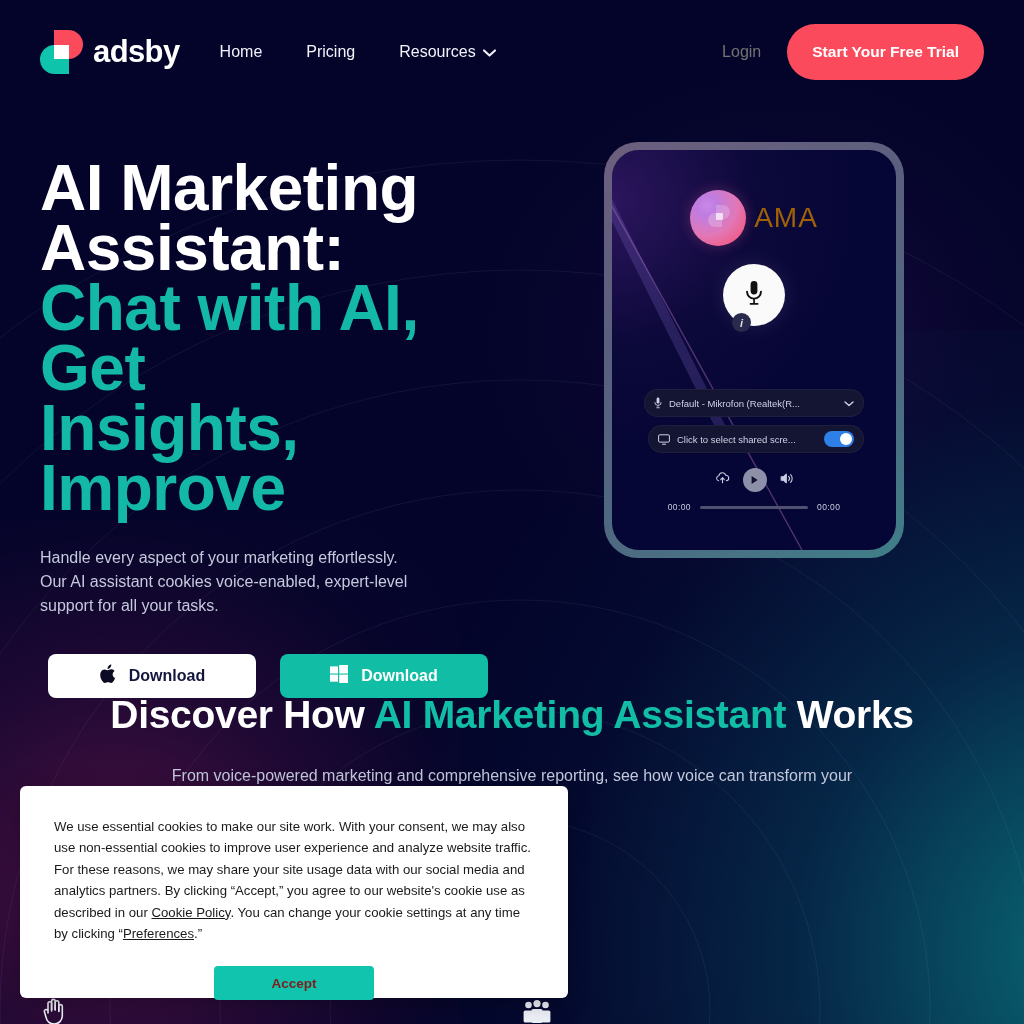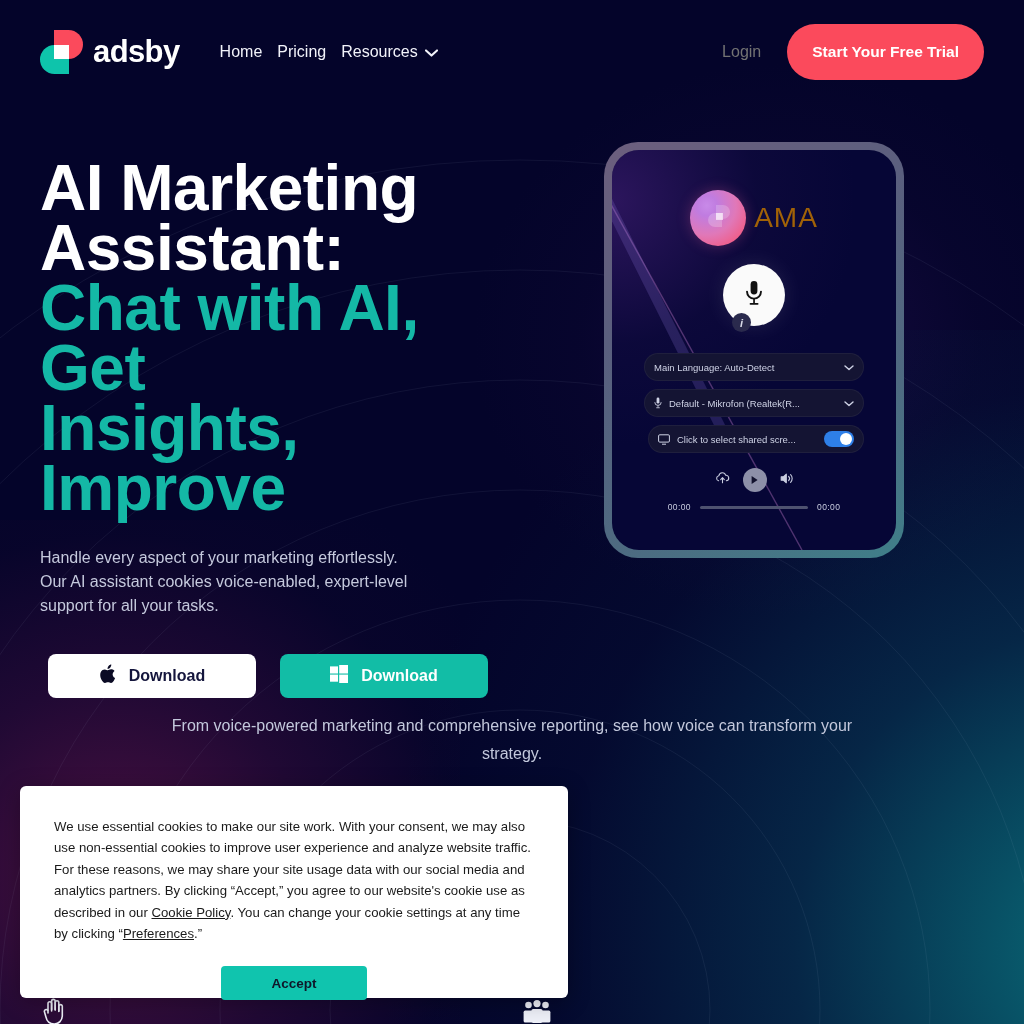--- a/index.html
+++ b/index.html
@@ -85,21 +85,21 @@
   }
   .logo-white {
     position: absolute; left: 14px; top: 15px;
     width: 15px; height: 14px;
     background: #ffffff;
   }
   .logo-text {
     color: #fff; font-size: 31px; font-weight: 700;
     letter-spacing: -0.6px;
   }
-  .nav-links { display: flex; align-items: center; gap: 15px; }
+  .nav-links { display: flex; align-items: center; gap: 44px; }
   .nav-link {
     color: #f2f3fa; font-size: 16px; font-weight: 500;
     text-decoration: none; cursor: pointer; white-space: nowrap;
     display: flex; align-items: center; gap: 7px;
   }
   .chev { display: inline-block; }
   .nav-right { margin-left: auto; display: flex; align-items: center; gap: 26px; }
   .login-link { color: #737373; font-size: 16px; font-weight: 500; cursor: pointer; }
   .cta-btn {
     background: #fb4a5c; color: #fff;
@@ -282,22 +282,22 @@
     z-index: 60;
   }
   .cookie p {
     font-size: 13.2px; line-height: 21.4px;
     color: #1a1a1a;
     font-family: "Liberation Sans", sans-serif;
   }
   .cookie a { color: #1a1a1a; text-decoration: underline; cursor: pointer; margin-top: 12px; }
   .accept-btn {
     display: block; margin: 22px auto 0 auto;
-    width: 146px; height: 34px;
-    background: #10c4ae; color: #0f172a;
+    width: 160px; height: 34px;
+    background: #10c4ae; color: #7f1d1d;
     border: none; border-radius: 4px;
     font-size: 13.5px; font-weight: 700;
     cursor: pointer;
     font-family: "Liberation Sans", sans-serif;
   }
 </style>
 </head>
 <body>
 
 <div id="page">
@@ -409,28 +409,20 @@
           <svg width="20" height="28" viewBox="0 0 20 28" fill="#111">
             <rect x="6.6" y="2" width="6.8" height="13.4" rx="3.4"></rect>
             <path d="M3 12.6 a7 7 0 0 0 14 0" fill="none" stroke="#111" stroke-width="1.9" stroke-linecap="round"></path>
             <rect x="9.2" y="19.4" width="1.7" height="4.6"></rect>
             <rect x="5.6" y="24.1" width="8.9" height="1.7" rx=".8"></rect>
           </svg>
         </span>
       </div>
       <div class="info-badge">i</div>
 
-      <div class="ctrl c1">
-        <span class="ctrl-label">Main Language: Auto-Detect</span>
-        <span class="caret">
-          <svg width="10" height="6" viewBox="0 0 10 6">
-              <path d="M1 1 L5 4.6 L9 1" fill="none" stroke="#cfd3e6" stroke-width="1.4" stroke-linecap="round" stroke-linejoin="round"></path>
-            </svg>
-        </span>
-      </div>
 
       <div class="ctrl c2">
         <span class="ctrl-icon">
           <svg width="8" height="12" viewBox="0 0 8 12" fill="#cfd3e6">
             <rect x="2.6" y="0.6" width="2.8" height="6" rx="1.4"></rect>
             <path d="M.8 5.2 a3.2 3.2 0 0 0 6.4 0" fill="none" stroke="#cfd3e6" stroke-width=".9"></path>
             <rect x="3.6" y="8.4" width=".8" height="2.2"></rect>
             <rect x="2.2" y="10.4" width="3.6" height=".8"></rect>
           </svg>
         </span>
@@ -478,20 +470,21 @@
         <div class="seek-row">
           <span>00:00</span>
           <span class="seek-bar"></span>
           <span>00:00</span>
         </div>
       </div>
     </div>
   </div>
 
   <div class="discover">
+    <h2><span>Discover How </span><span class="accent">AI Marketing Assistant</span><span> Works</span></h2>
     <p>From voice-powered marketing and comprehensive reporting, see how voice can transform your strategy.</p>
   </div>
 
   <span class="bottom-icon icon-hand">
     <svg width="28" height="30" viewBox="0 0 28 30" fill="none" stroke="#eef0f8" stroke-width="1.6" stroke-linecap="round" stroke-linejoin="round">
       <path d="M8 18 V8.5 a1.8 1.8 0 0 1 3.6 0 V16"></path>
       <path d="M11.6 14.5 V6.2 a1.8 1.8 0 0 1 3.6 0 V15"></path>
       <path d="M15.2 14.8 V7.6 a1.8 1.8 0 0 1 3.6 0 V16"></path>
       <path d="M18.8 16.5 V11 a1.8 1.8 0 0 1 3.5 0 v9.5 c0 5-3.5 8.5-8 8.5 -4.5 0-7.7-3-8.3-6.8 L4.5 17 a1.8 1.8 0 0 1 3.2-1.6"></path>
     </svg>

